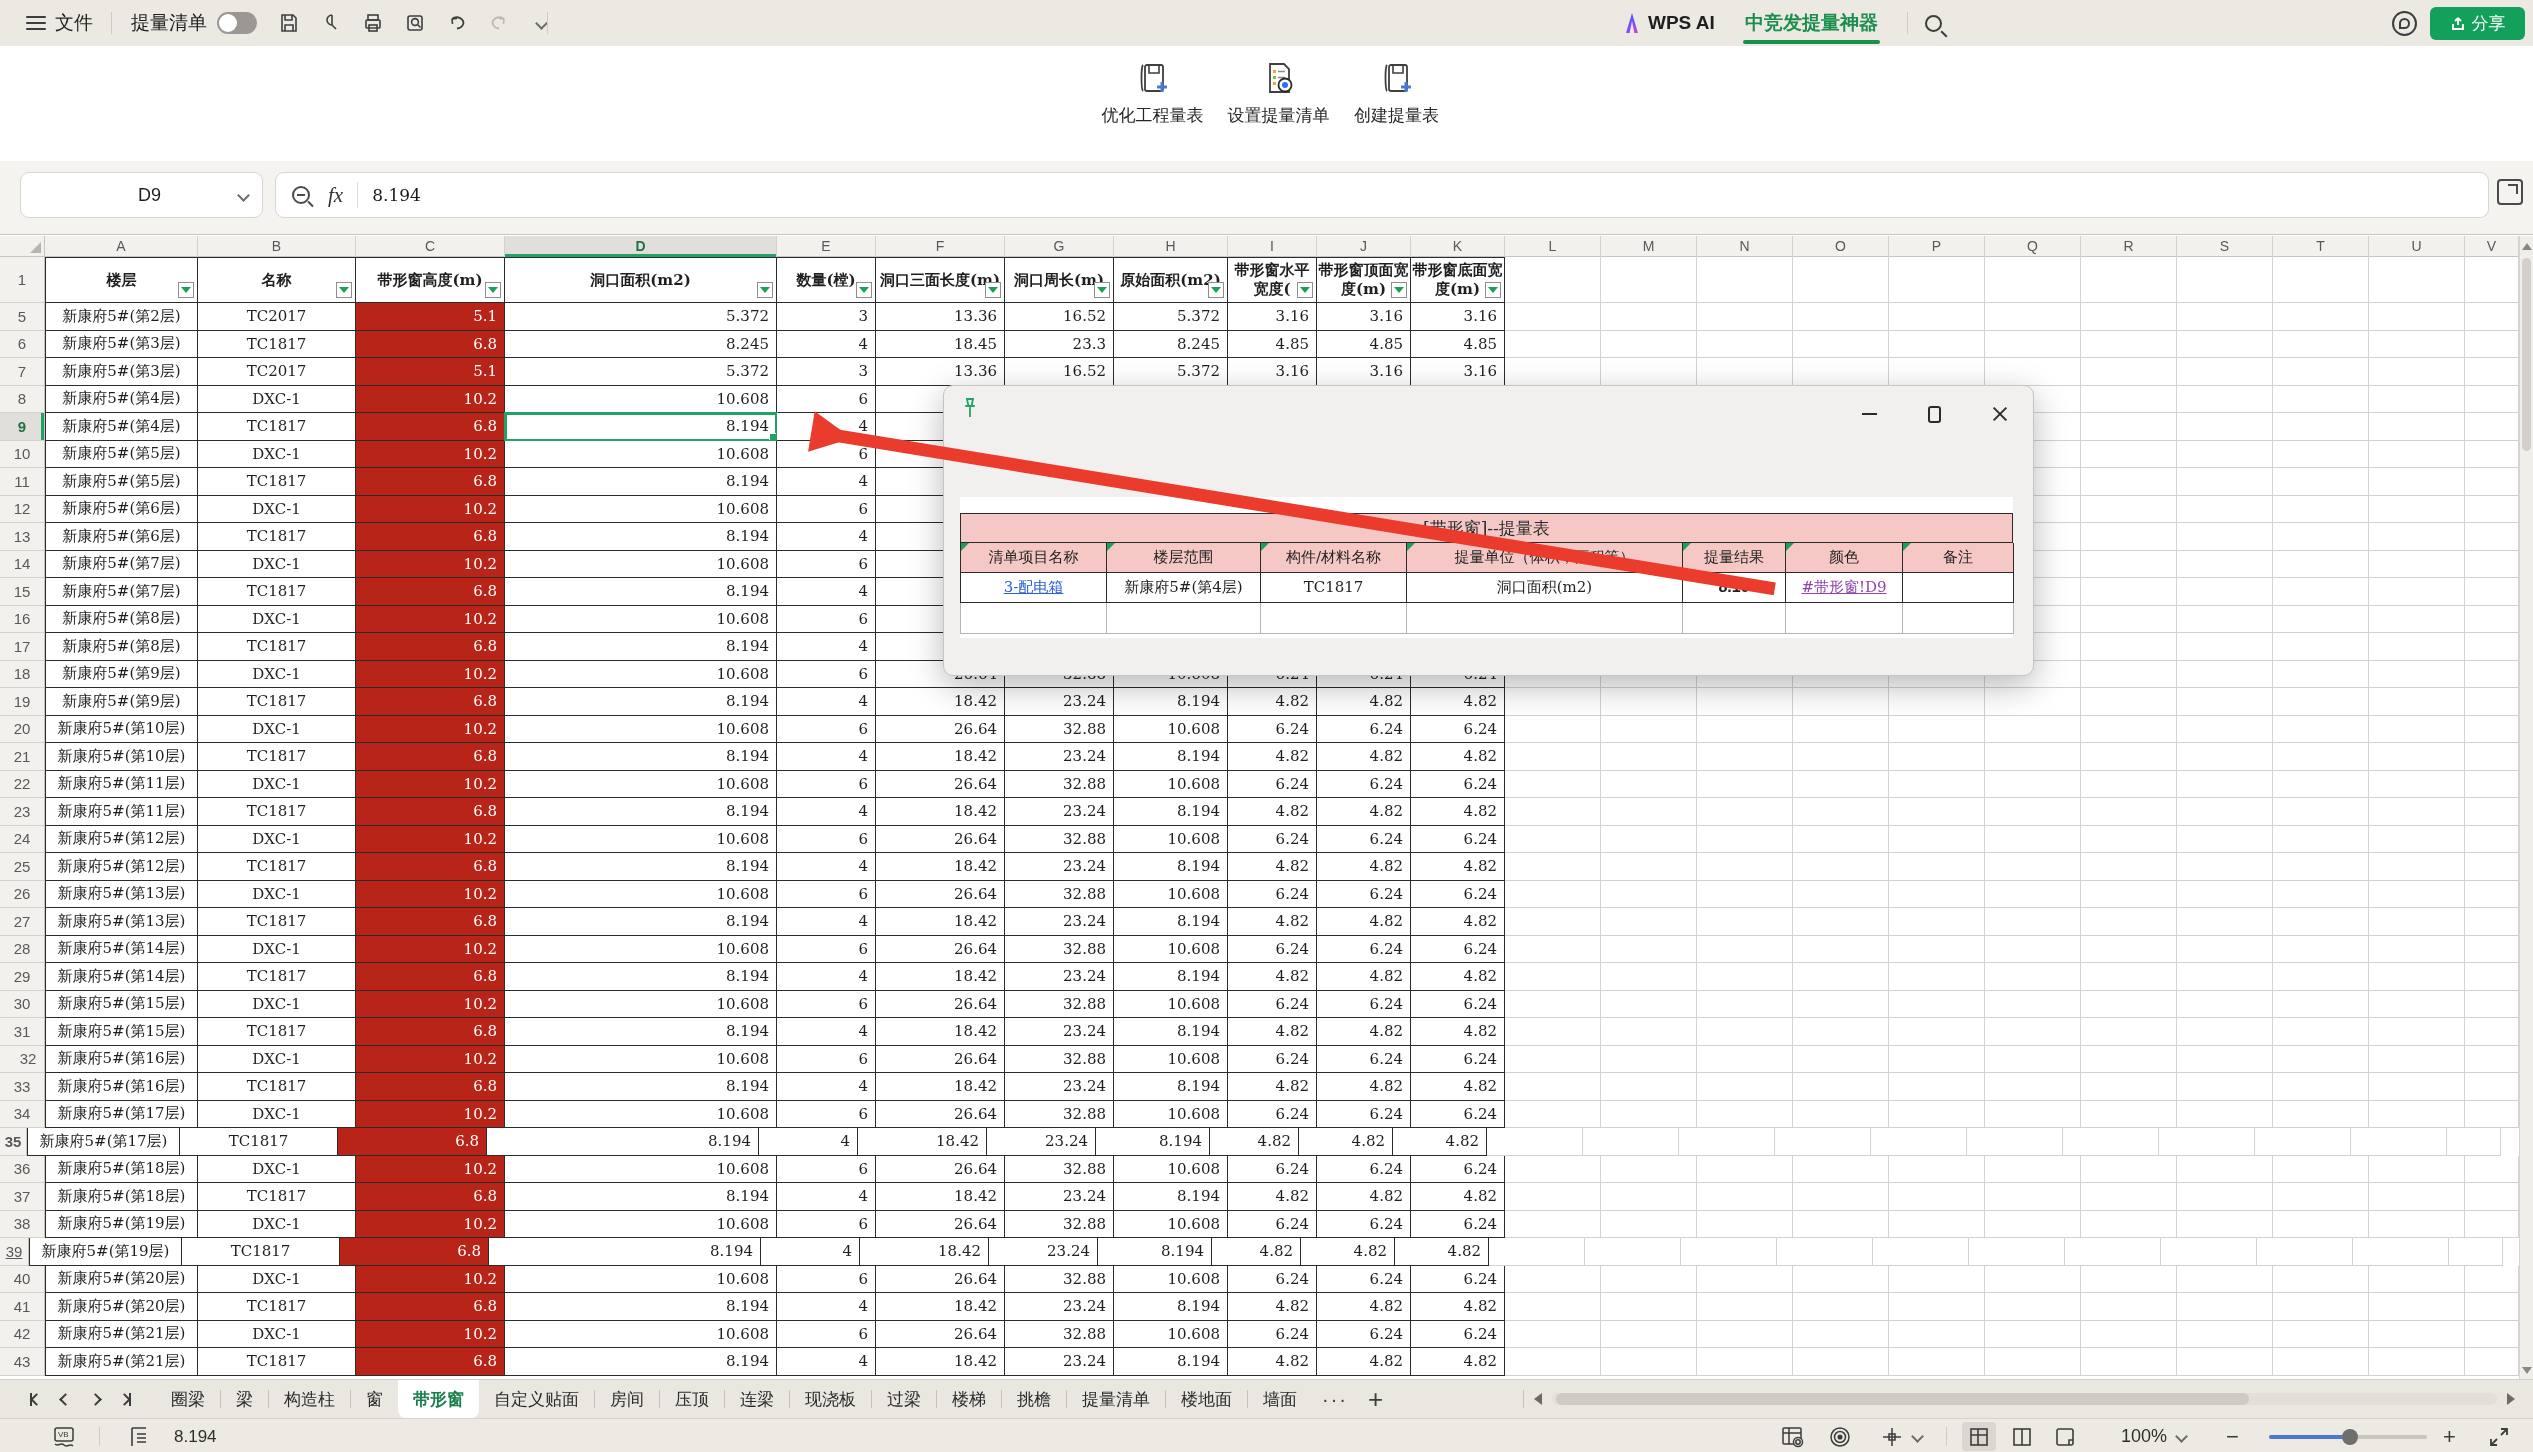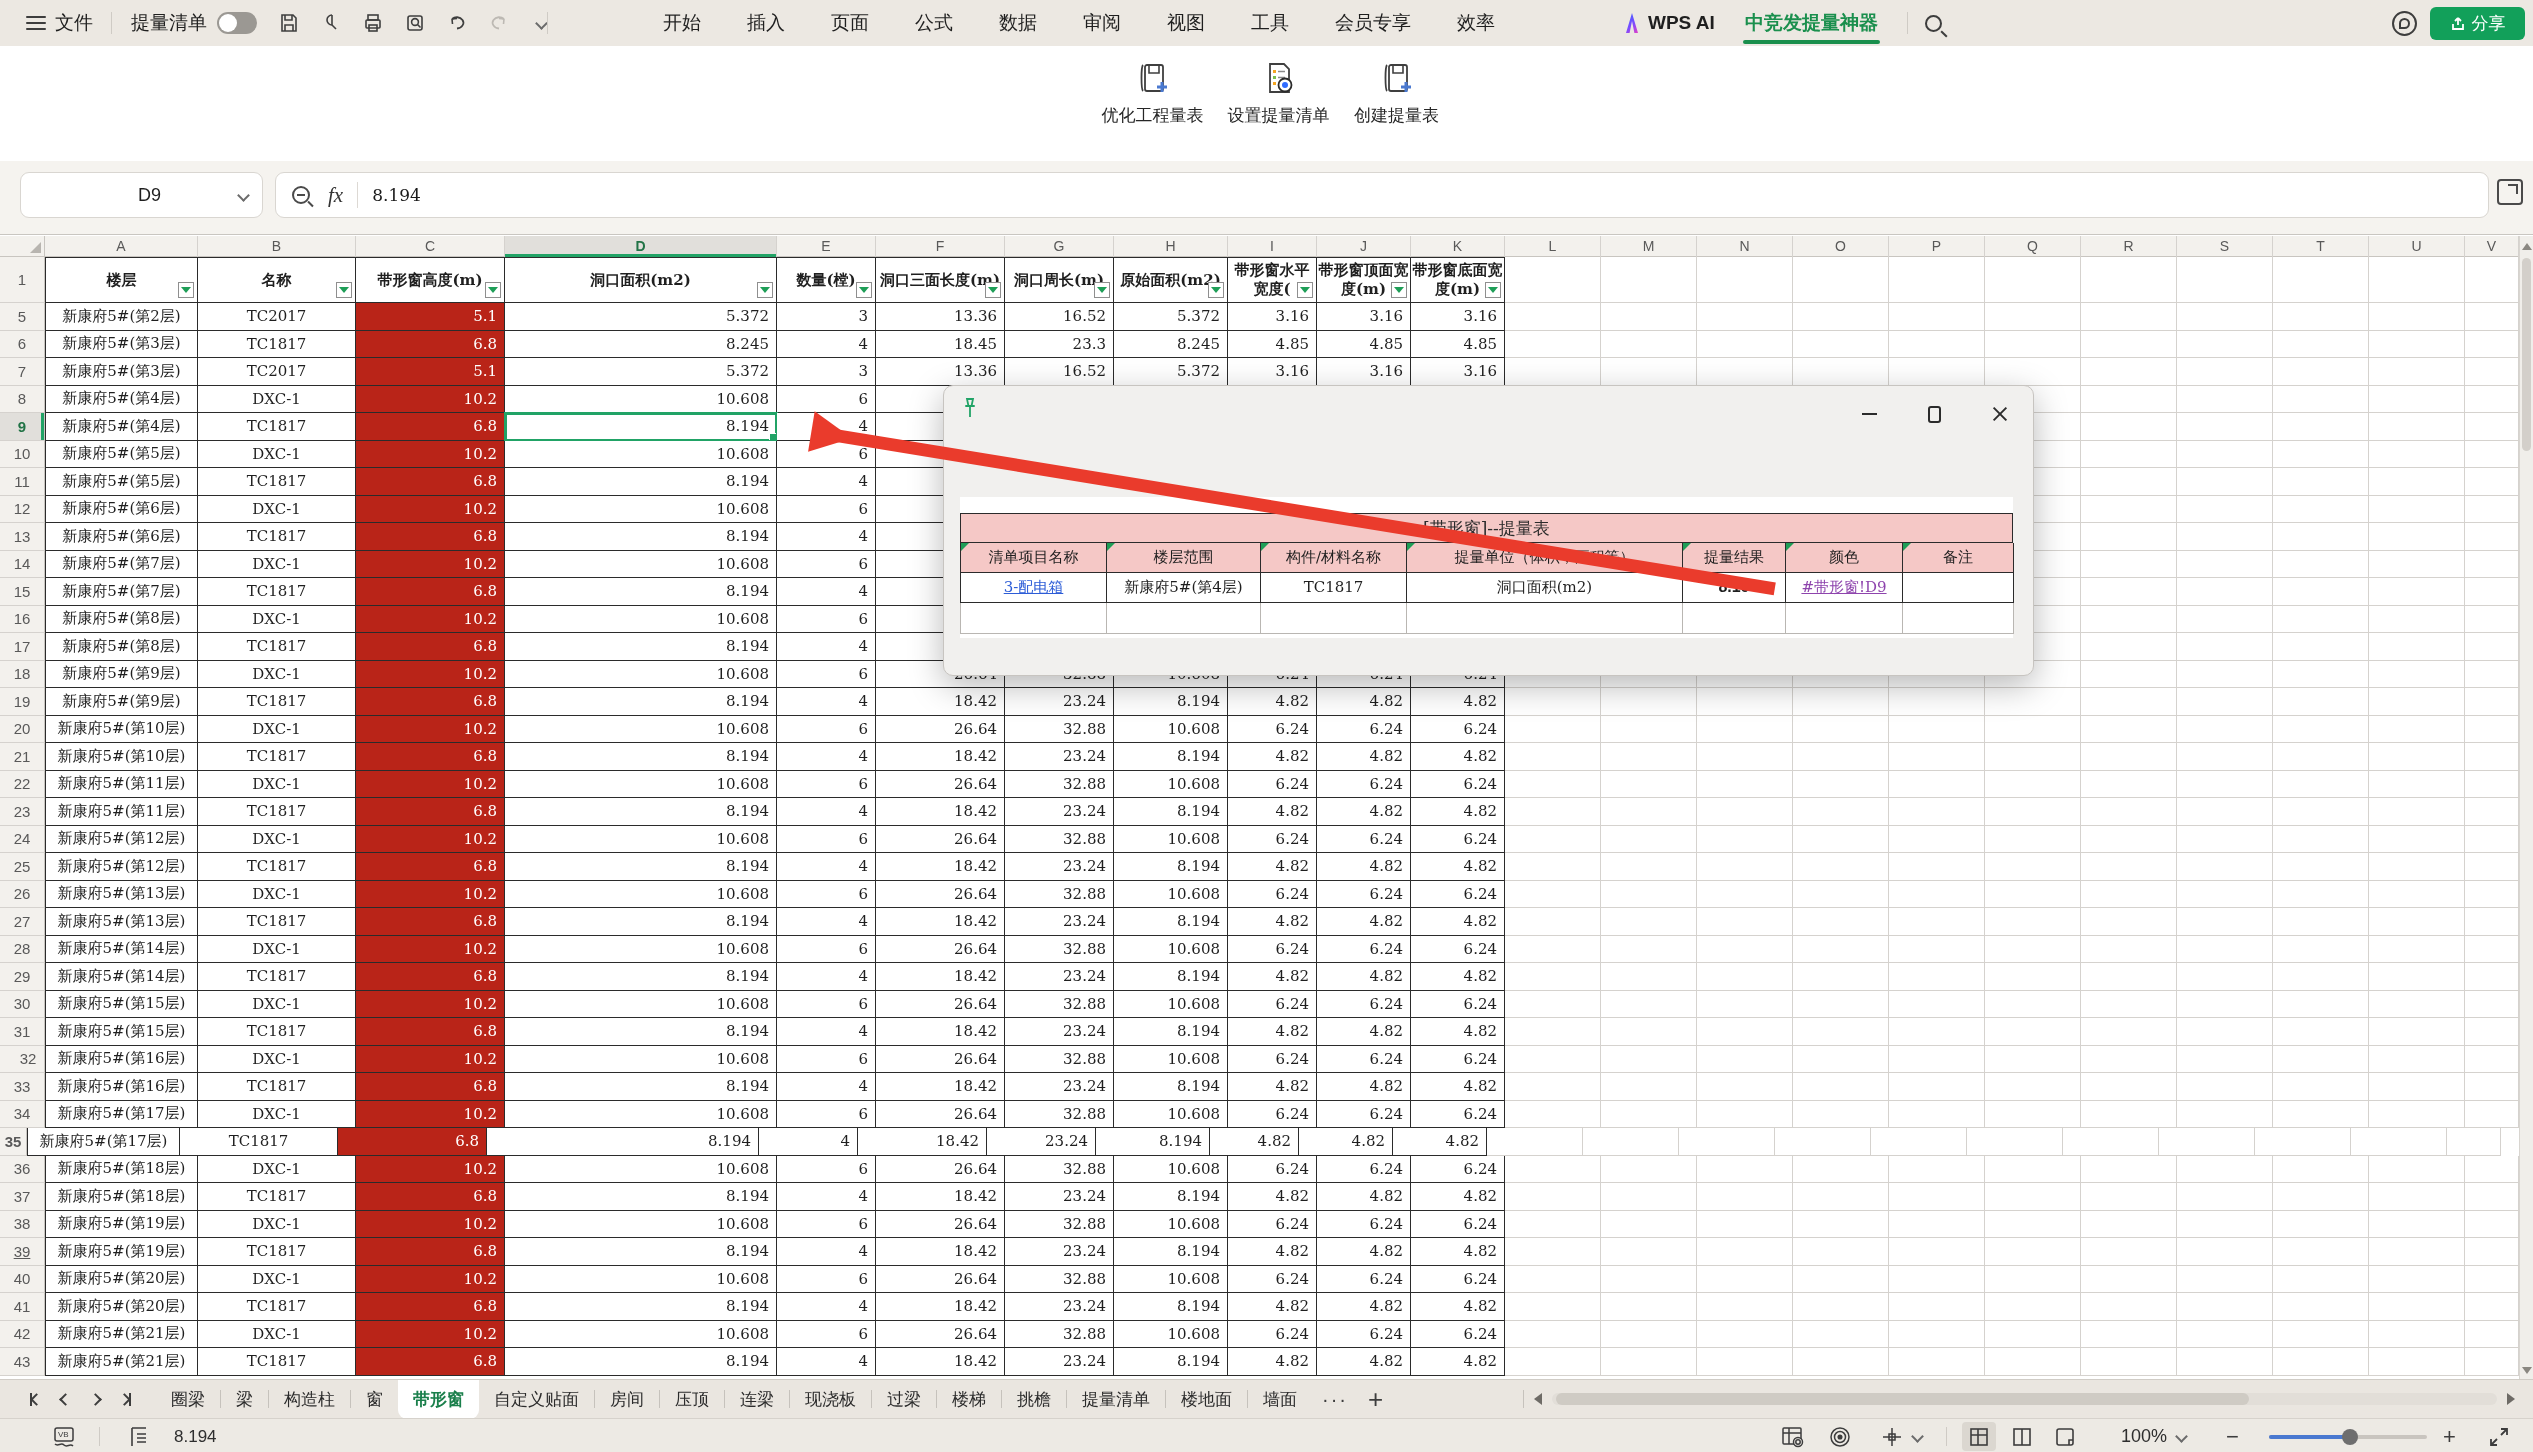--- a/index.html
+++ b/index.html
@@ -193,32 +193,20 @@
         <svg width="22" height="22" viewBox="0 0 22 22" fill="none" stroke="#bdb9b3" stroke-width="1.8">
             <path d="M16 7 C13 4.5 8 4.5 5.5 8 C3 11.5 6 16 11 16.5"></path>
             <path d="M16 7 l-0.5 5 M16 7 l-5 -0.5" stroke-width="1.6"></path>
           </svg>
       </div>
       <div class="qat-icon">
           <div class="chev" style="margin:0;"></div>
         </div>
     </div>
     <div class="tb-divider" style="left:547px;"></div>
-    <div class="tb-item" style="left:653px;" id="menu-tabs">
-        <div class="menu-tab" style="margin-right: 26px;">开始</div>
-        <div class="menu-tab" style="margin-right: 26px;">插入</div>
-        <div class="menu-tab" style="margin-right: 26px;">页面</div>
-        <div class="menu-tab" style="margin-right: 26px;">公式</div>
-        <div class="menu-tab" style="margin-right: 26px;">数据</div>
-        <div class="menu-tab" style="margin-right: 26px;">审阅</div>
-        <div class="menu-tab" style="margin-right: 26px;">视图</div>
-        <div class="menu-tab" style="margin-right: 26px;">工具</div>
-        <div class="menu-tab" style="margin-right: 26px;">会员专享</div>
-        <div class="menu-tab" style="margin-right: 26px;">效率</div>
-      </div>
     <div class="tb-item" style="left:1622px;align-items:center;">
       <div class="wps-ai-logo"></div>
       <span class="tb-label" style="font-weight:bold;">WPS AI</span>
     </div>
     <div class="tb-item" style="left:1735px;">
       <div class="menu-tab plugin">中竞发提量神器</div>
     </div>
     <div class="tb-divider" style="left:1907px;"></div>
     <div class="tb-item" style="left:1925px;">
       <div class="search-glass"></div>
@@ -1180,21 +1168,21 @@
           <div class="cell empty" style="width: 96px;"></div>
           <div class="cell empty" style="width: 96px;"></div>
           <div class="cell empty" style="width: 96px;"></div>
           <div class="cell empty" style="width: 96px;"></div>
           <div class="cell empty" style="width: 96px;"></div>
           <div class="cell empty" style="width: 96px;"></div>
           <div class="cell empty" style="width: 96px;"></div>
           <div class="cell empty" style="width: 54px;"></div>
         </div>
         <div class="grow" style="height: 27.5px;">
-          <div class="rn" style="width: 45px; text-decoration: underline;">39</div>
+          <div class="rn" style="width: 29px; text-decoration: underline;">39</div>
           <div class="cell tl center" style="width: 153px;">新康府5#(第19层)</div>
           <div class="cell center" style="width: 158px;">TC1817</div>
           <div class="cell num red" style="width: 149px;">6.8</div>
           <div class="cell num" style="width: 272px;">8.194</div>
           <div class="cell num" style="width: 99px;">4</div>
           <div class="cell num" style="width: 129px;">18.42</div>
           <div class="cell num" style="width: 109px;">23.24</div>
           <div class="cell num" style="width: 114px;">8.194</div>
           <div class="cell num" style="width: 89px;">4.82</div>
           <div class="cell num" style="width: 94px;">4.82</div>

